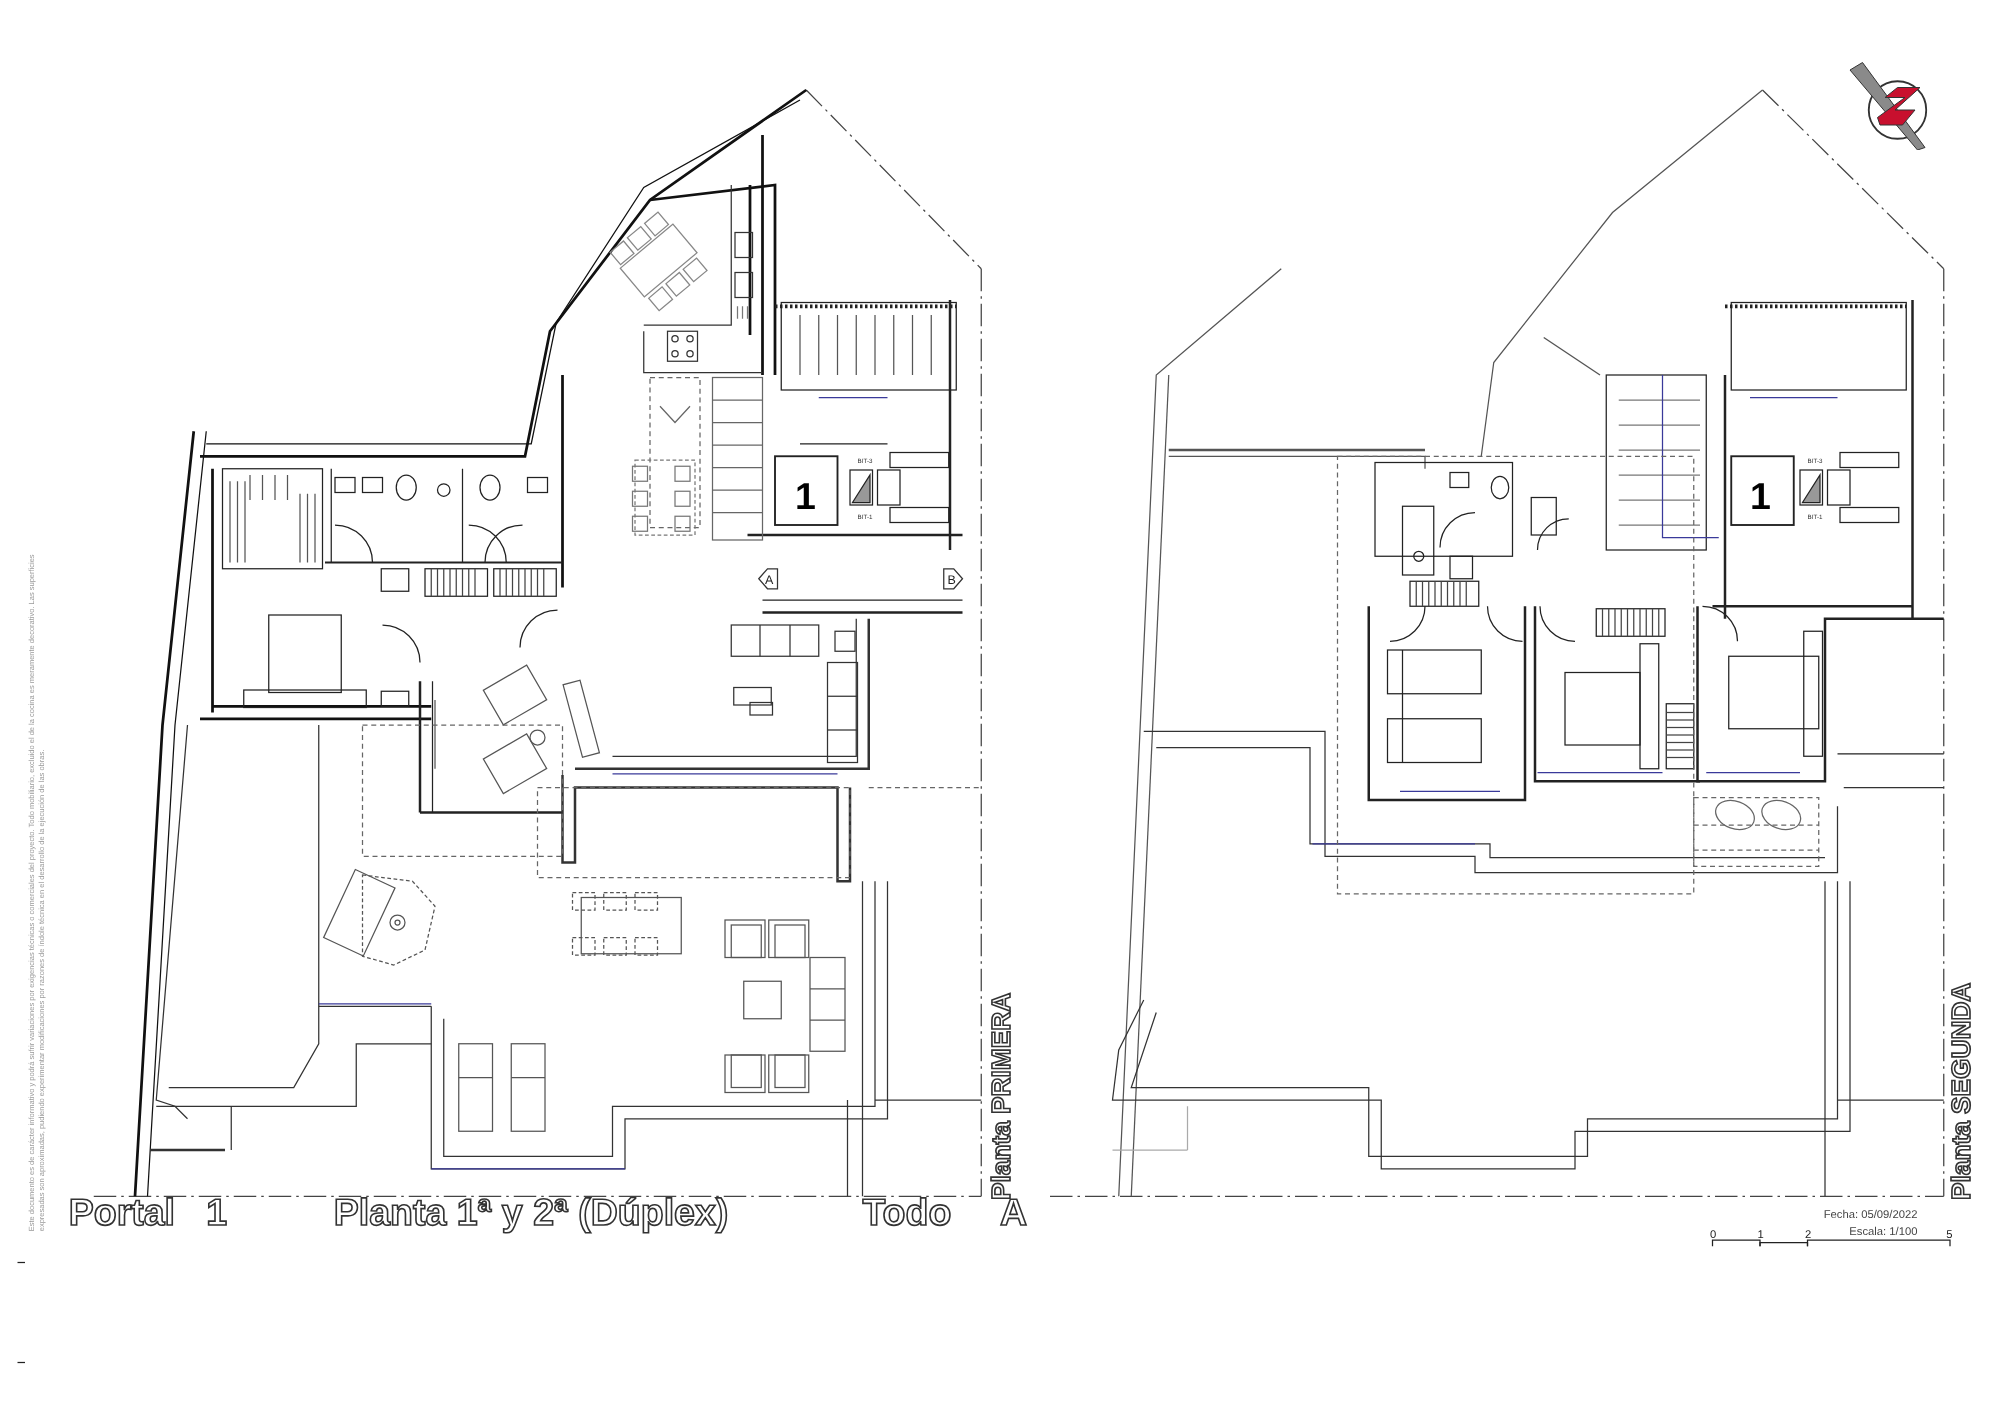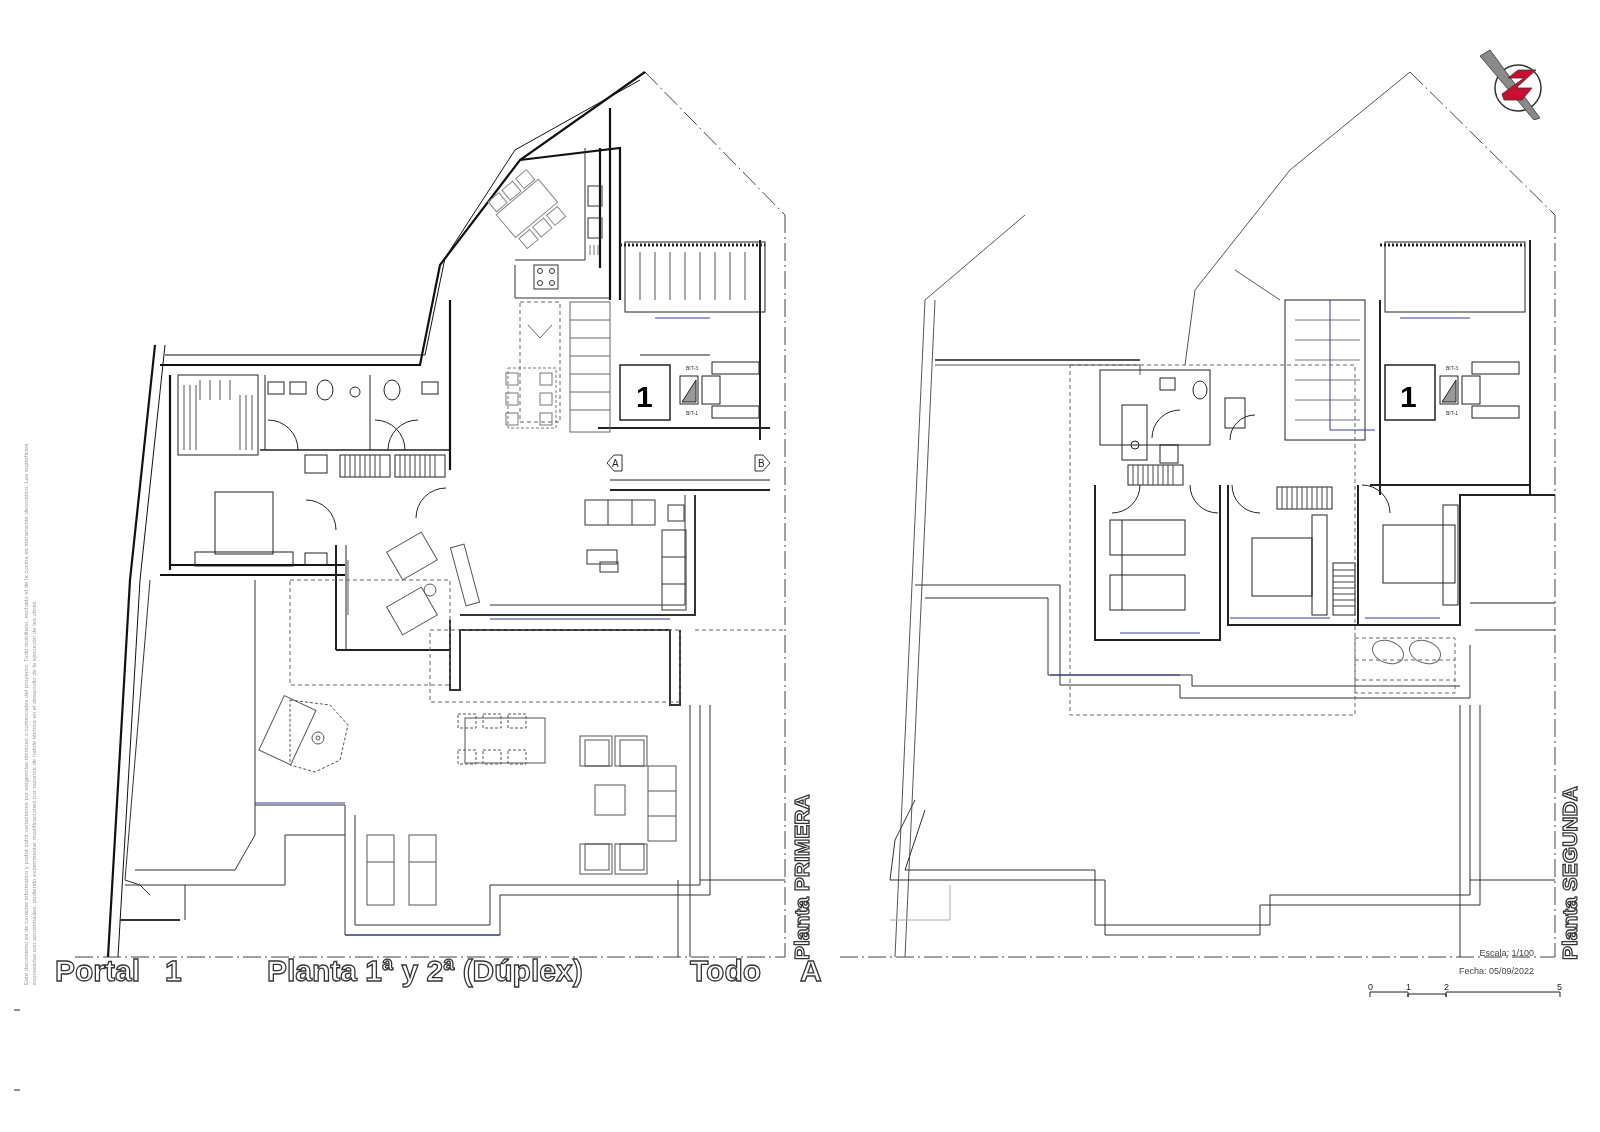--- a/index.html
+++ b/index.html
@@ -425,19 +425,19 @@
 <div class="abs outline-text vlabel" style="left:790px;top:960px;">Planta PRIMERA</div>
 <div class="abs outline-text vlabel" style="left:1558px;top:960px;">Planta SEGUNDA</div>
 
 <div class="abs outline-text title" style="left:55px;">Portal</div>
 <div class="abs outline-text title" style="left:165px;">1</div>
 <div class="abs outline-text title" style="left:267px;">Planta 1ª y 2ª (Dúplex)</div>
 <div class="abs outline-text title" style="left:690px;">Todo</div>
 <div class="abs outline-text title" style="left:800px;">A</div>
 
 <div class="abs meta" style="top:966px;">Fecha: 05/09/2022</div>
-<div class="abs meta" style="top:948px;">Escala: 1/100</div>
+<div class="abs meta" style="top:980px;">Escala: 1/100</div>
 <div class="abs scale-tick" style="left:1368px;">0</div>
 <div class="abs scale-tick" style="left:1406px;">1</div>
 <div class="abs scale-tick" style="left:1444px;">2</div>
 <div class="abs scale-tick" style="left:1557px;">5</div>
 
 <div class="abs disclaimer">Este documento es de carácter informativo y podrá sufrir variaciones por exigencias técnicas o comerciales del proyecto. Todo mobiliario, excluido el de la cocina es meramente decorativo. Las superficies expresadas son aproximadas, pudiendo experimentar modificaciones por razones de índole técnica en el desarrollo de la ejecución de las obras.</div>
 
 </body></html>

